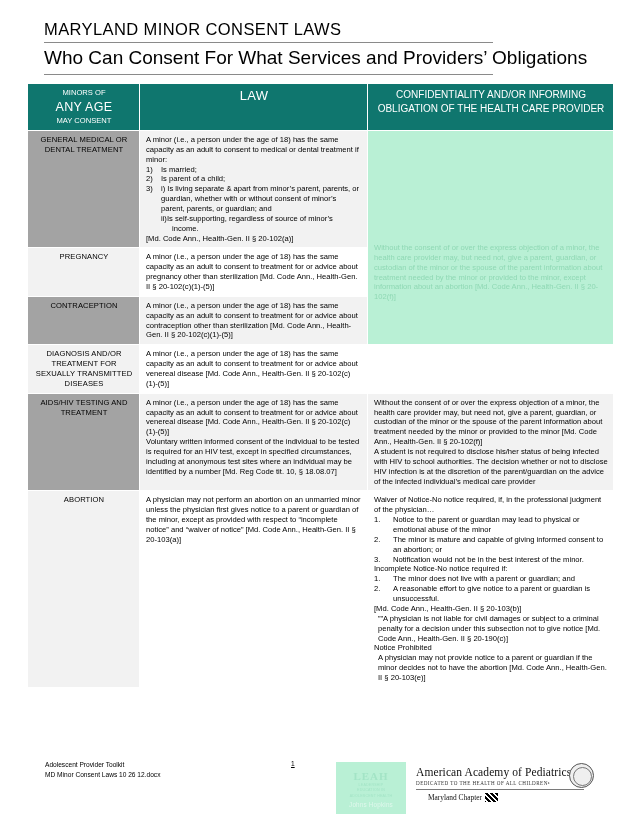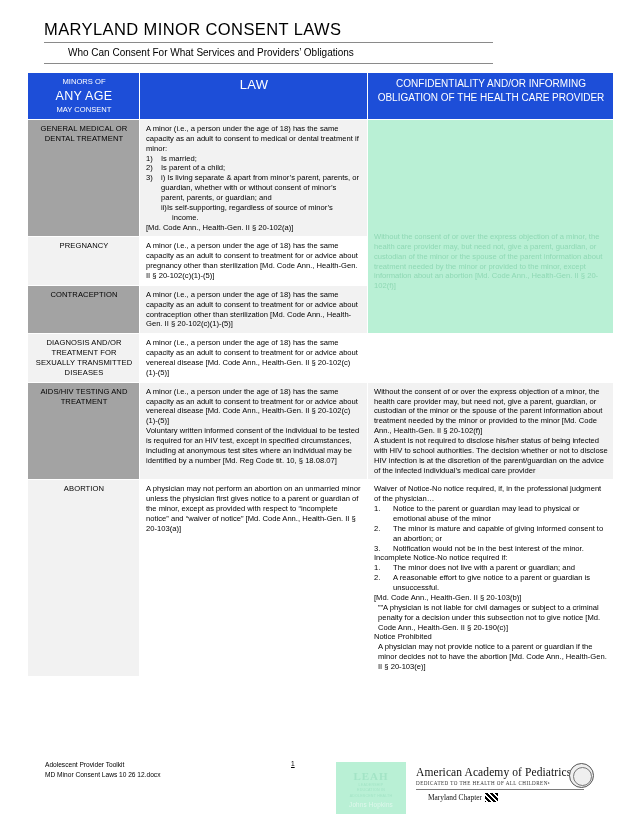--- a/index.html
+++ b/index.html
@@ -30,25 +30,24 @@
     font-weight: 400;
     padding: 2px 0 3px 0;
     white-space: nowrap;
   }
   .rule {
     height: 1px;
     background: #8a8a8a;
     margin: 0 0 1px 0;
   }
   .doc-subtitle {
-    font-size: 10px;
+    font-size: 19px;
     font-weight: 400;
     padding: 3px 0 4px 0;
     white-space: nowrap;
-    margin-left: 24px;
   }
   .rule2 {
     height: 1px;
     background: #8a8a8a;
     margin: 1px 0 8px 0;
   }
 
   
   table.consent {
     border-collapse: separate;
@@ -60,21 +59,21 @@
   }
   table.consent th, table.consent td {
     vertical-align: top;
     padding: 4px 5px 4px 6px;
     font-size: 7.6px;
     line-height: 1.30;
   }
 
   
   thead th {
-    background: #1d4ed8;
+    background: #0f766e;
     color: #ffffff;
     text-align: center;
     vertical-align: middle;
     font-weight: 400;
     padding: 5px 4px;
     line-height: 1.25;
   }
   .th-minors { font-size: 7.6px; }
   .th-anyage { font-size: 12.5px; letter-spacing: 0.3px; display: block; padding: 1px 0; }
   .th-law { font-size: 13px; letter-spacing: 0.3px; }

